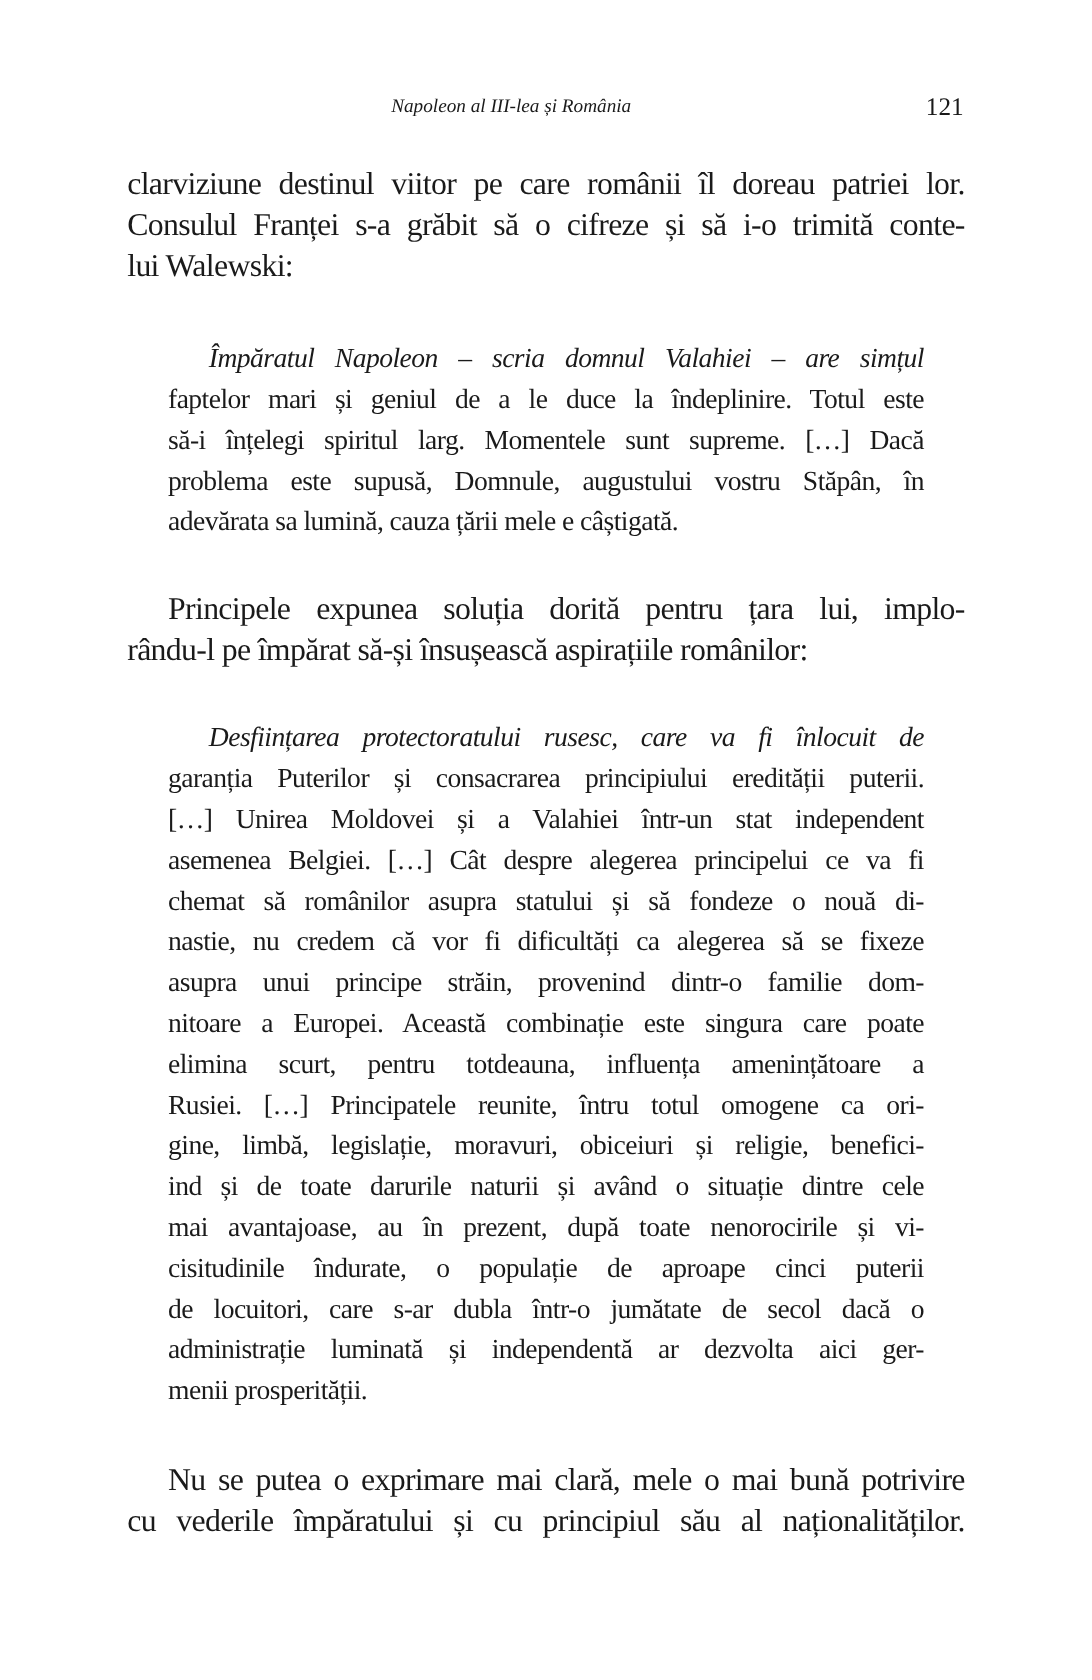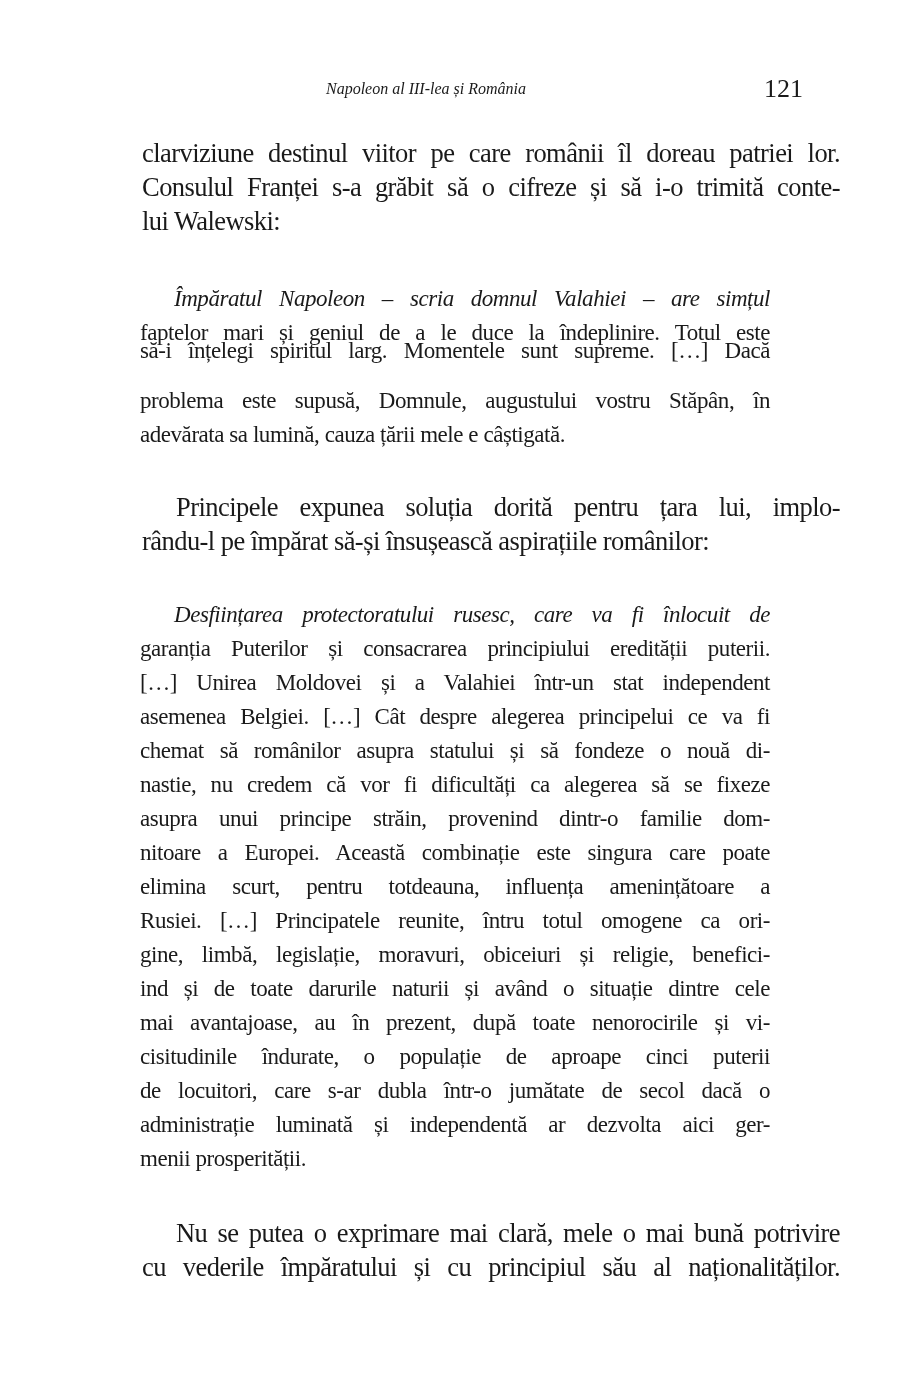--- a/index.html
+++ b/index.html
@@ -29,35 +29,34 @@
       font-style: italic;
       font-size: 16px;
       line-height: 30px;
       white-space: nowrap;
       margin-left: 12px;
     }
     .page-number {
       position: absolute;
       right: 107px;
       top: 0;
-      font-size: 26px;
+      font-size: 21px;
       line-height: 30px;
     }
     .line {
       position: absolute;
       white-space: nowrap;
     }
     .body-line {
       left: 106px;
       width: 698px;
       font-size: 26.5px;
       line-height: 34px;
       height: 34px;
       letter-spacing: -0.55px;
-      margin-left: 36px;
     }
     .quote-line {
       left: 140px;
       width: 630px;
       font-size: 23px;
       line-height: 34px;
       height: 34px;
       letter-spacing: -0.45px;
     }
     .justify {
@@ -77,21 +76,21 @@
 
 <div>
   <div class="line body-line justify" style="top:136px">clarviziune destinul viitor pe care românii îl doreau patriei lor.</div>
   <div class="line body-line justify" style="top:170px">Consulul Franței s-a grăbit să o cifreze și să i-o trimită conte-</div>
   <div class="line body-line" style="top:204px">lui Walewski:</div>
 </div>
 
 <div>
   <div class="line quote-line justify indent-quote" style="top:282px">Împăratul Napoleon – scria domnul Valahiei – are simțul</div>
   <div class="line quote-line justify" style="top:316px">faptelor mari și geniul de a le duce la îndeplinire. Totul este</div>
-  <div class="line quote-line justify" style="top:334px">să-i înțelegi spiritul larg. Momentele sunt supreme. […] Dacă</div>
+  <div class="line quote-line justify" style="top:350px">să-i înțelegi spiritul larg. Momentele sunt supreme. […] Dacă</div>
   <div class="line quote-line justify" style="top:384px">problema este supusă, Domnule, augustului vostru Stăpân, în</div>
   <div class="line quote-line" style="top:418px">adevărata sa lumină, cauza țării mele e câștigată.</div>
 </div>
 
 <div>
   <div class="line body-line justify indent-body" style="top:490px">Principele expunea soluția dorită pentru țara lui, implo-</div>
   <div class="line body-line" style="top:524px">rându-l pe împărat să-și însușească aspirațiile românilor:</div>
 </div>
 
 <div>

